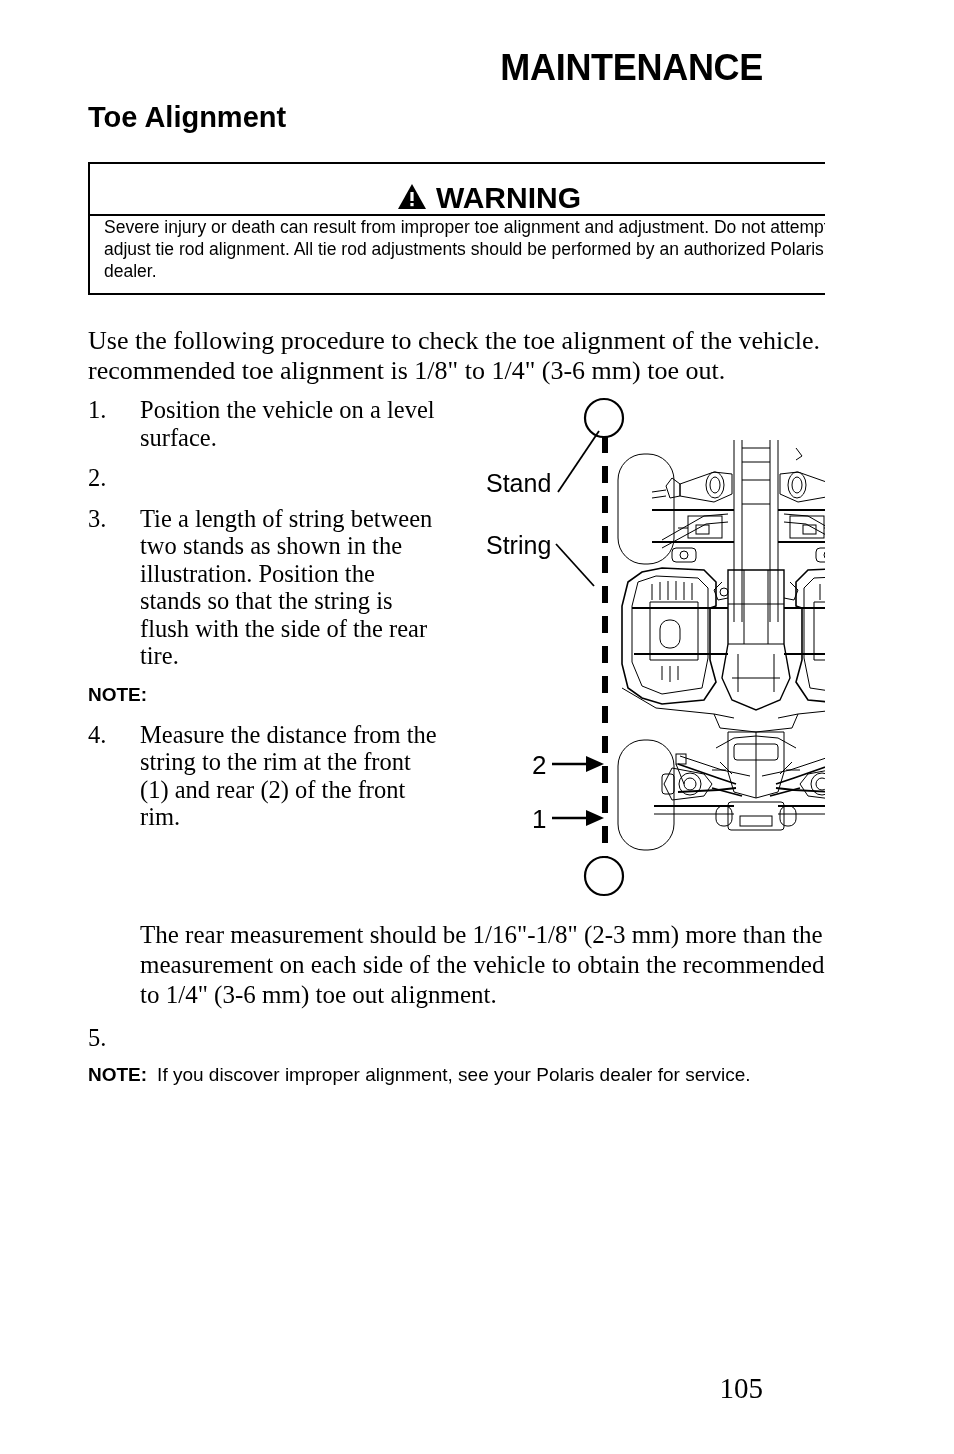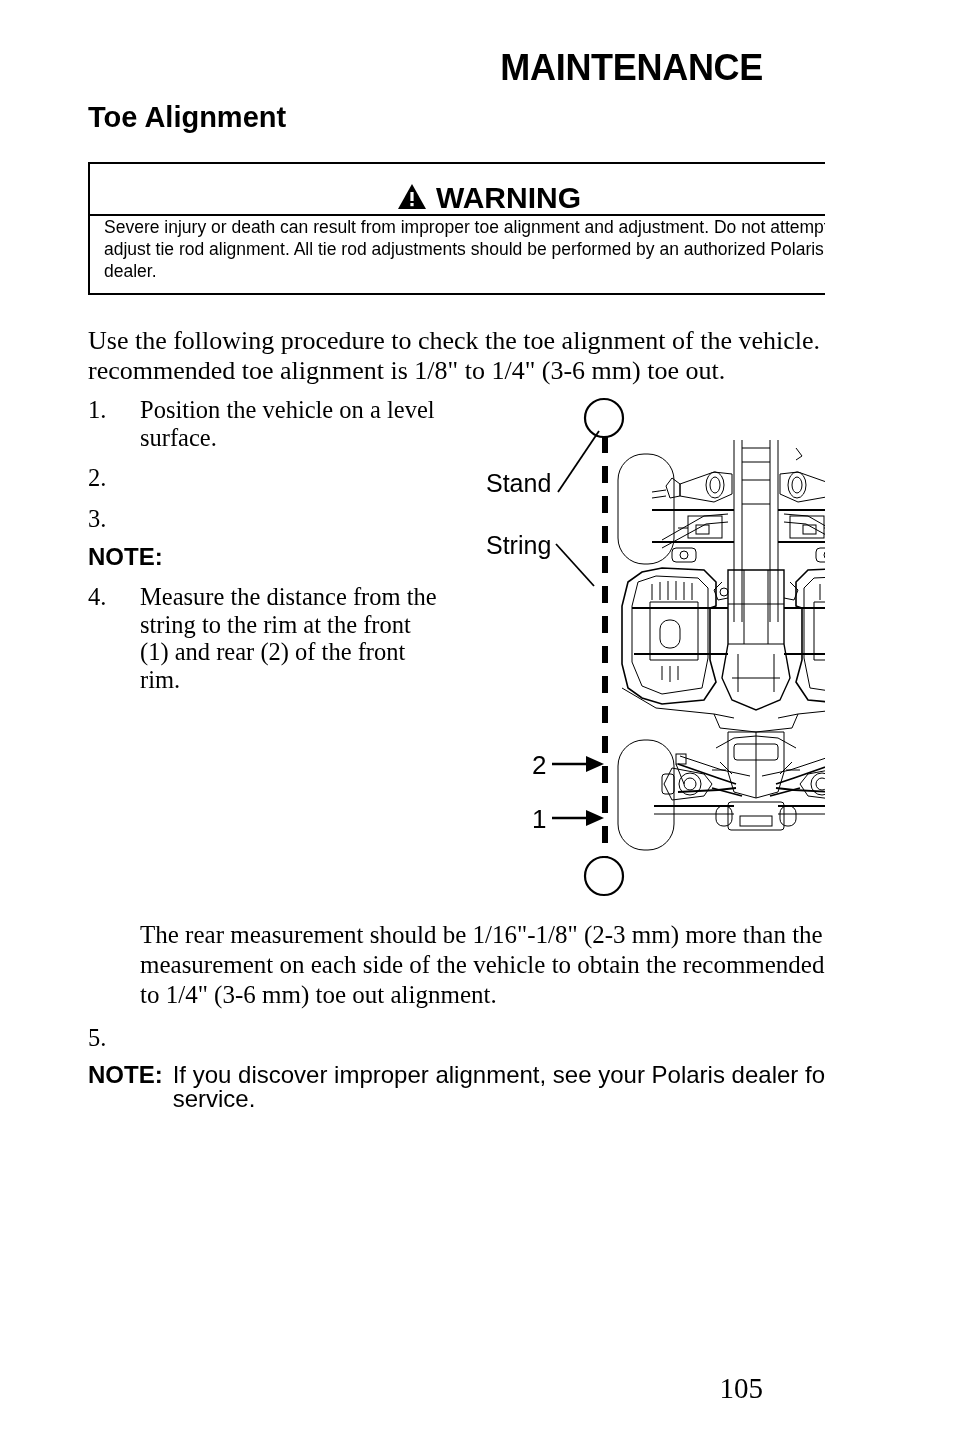--- a/index.html
+++ b/index.html
@@ -106,21 +106,21 @@
     width: 52px;
     flex: 0 0 52px;
   }
   .li .txt {
     flex: 1 1 auto;
   }
 
   .note {
     display: flex;
     font-family: "Liberation Sans", sans-serif;
-    font-size: 24px;
+    font-size: 19px;
     line-height: 24px;
     margin-bottom: 14px;
     margin-top: 10px;
   }
   .note .note-lab {
     font-weight: bold;
     flex: 0 0 auto;
     padding-right: 10px;
   }
   .note.note-narrow .note-lab { flex: 0 0 86px; padding-right: 0; }
@@ -189,20 +189,21 @@
       <span class="num">1.</span>
       <span class="txt">Position the vehicle on a level surface.</span>
     </div>
 
     <div class="li">
       <span class="num">2.</span>
     </div>
 
     <div class="li">
       <span class="num">3.</span>
+      <span class="txt">Tie a length of string between two stands as shown in the illustration. Position the stands so that the string is flush with the side of the rear tire.</span>
     </div>
 
     <div class="note note-narrow">
       <span class="note-lab">NOTE:</span>
     </div>
 
     <div class="li">
       <span class="num">4.</span>
       <span class="txt">Measure the distance from the string to the rim at the front (1) and rear (2) of the front rim.</span>
     </div>

